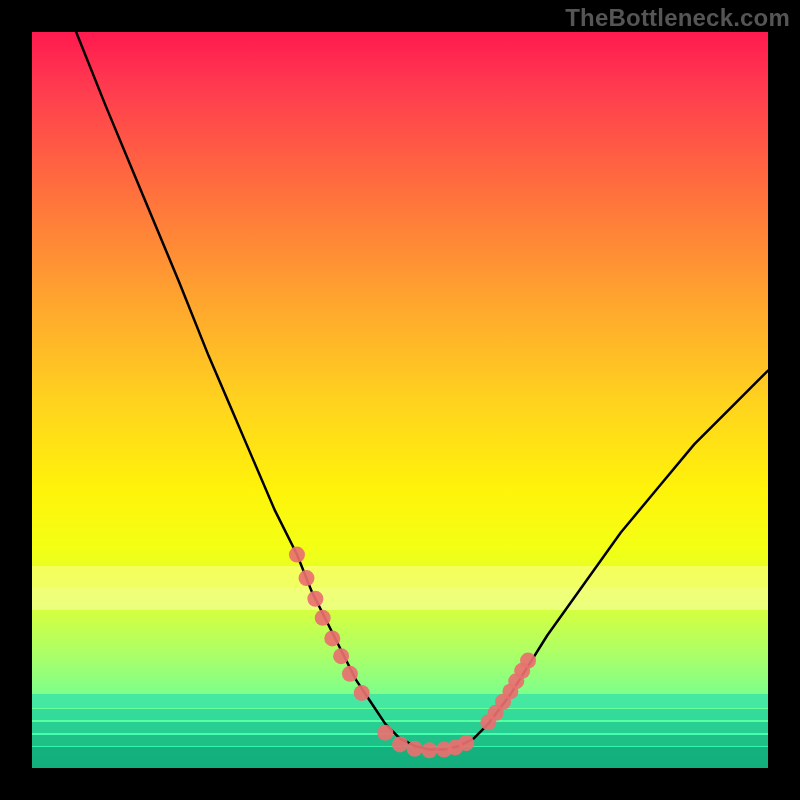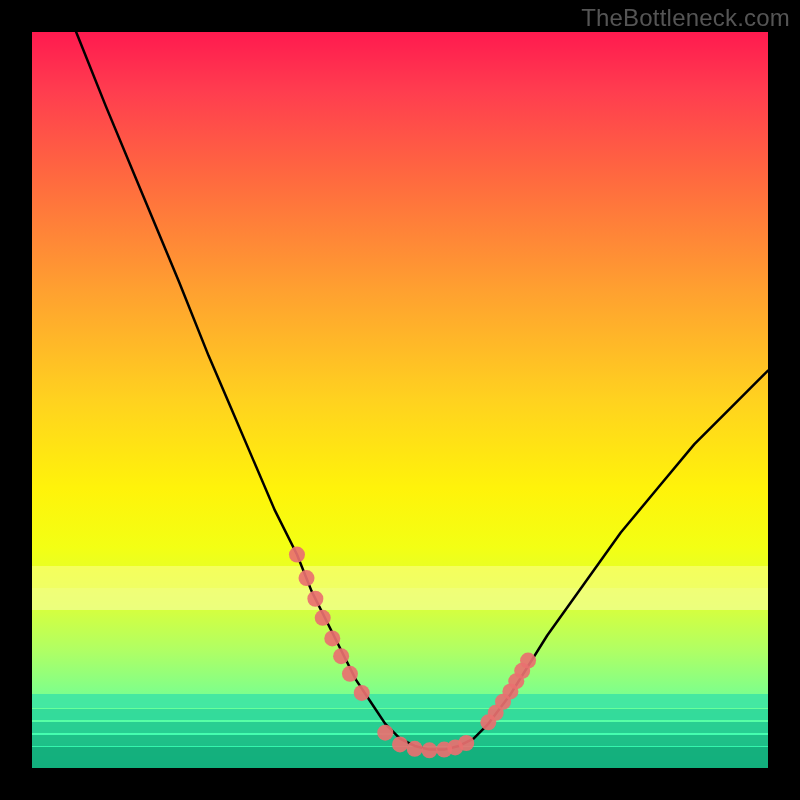--- a/index.html
+++ b/index.html
@@ -67,20 +67,21 @@
   }
   .watermark {
     position: absolute;
     top: 4px;
     right: 10px;
     color: #555;
     font-family: Arial, Helvetica, sans-serif;
     font-size: 24px;
     letter-spacing: 0.2px;
     user-select: none;
+    font-weight: bold;
   }
 </style>
 </head>
 <body>
 
 <div class="frame">
   <div class="plot-area">
     <div class="gradient"></div>
     <div class="bottom-bands" id="bands">
         <div class="band" style="top: 72.5%; height: 3%; background: rgb(254, 255, 142); opacity: 0.55;"></div>

